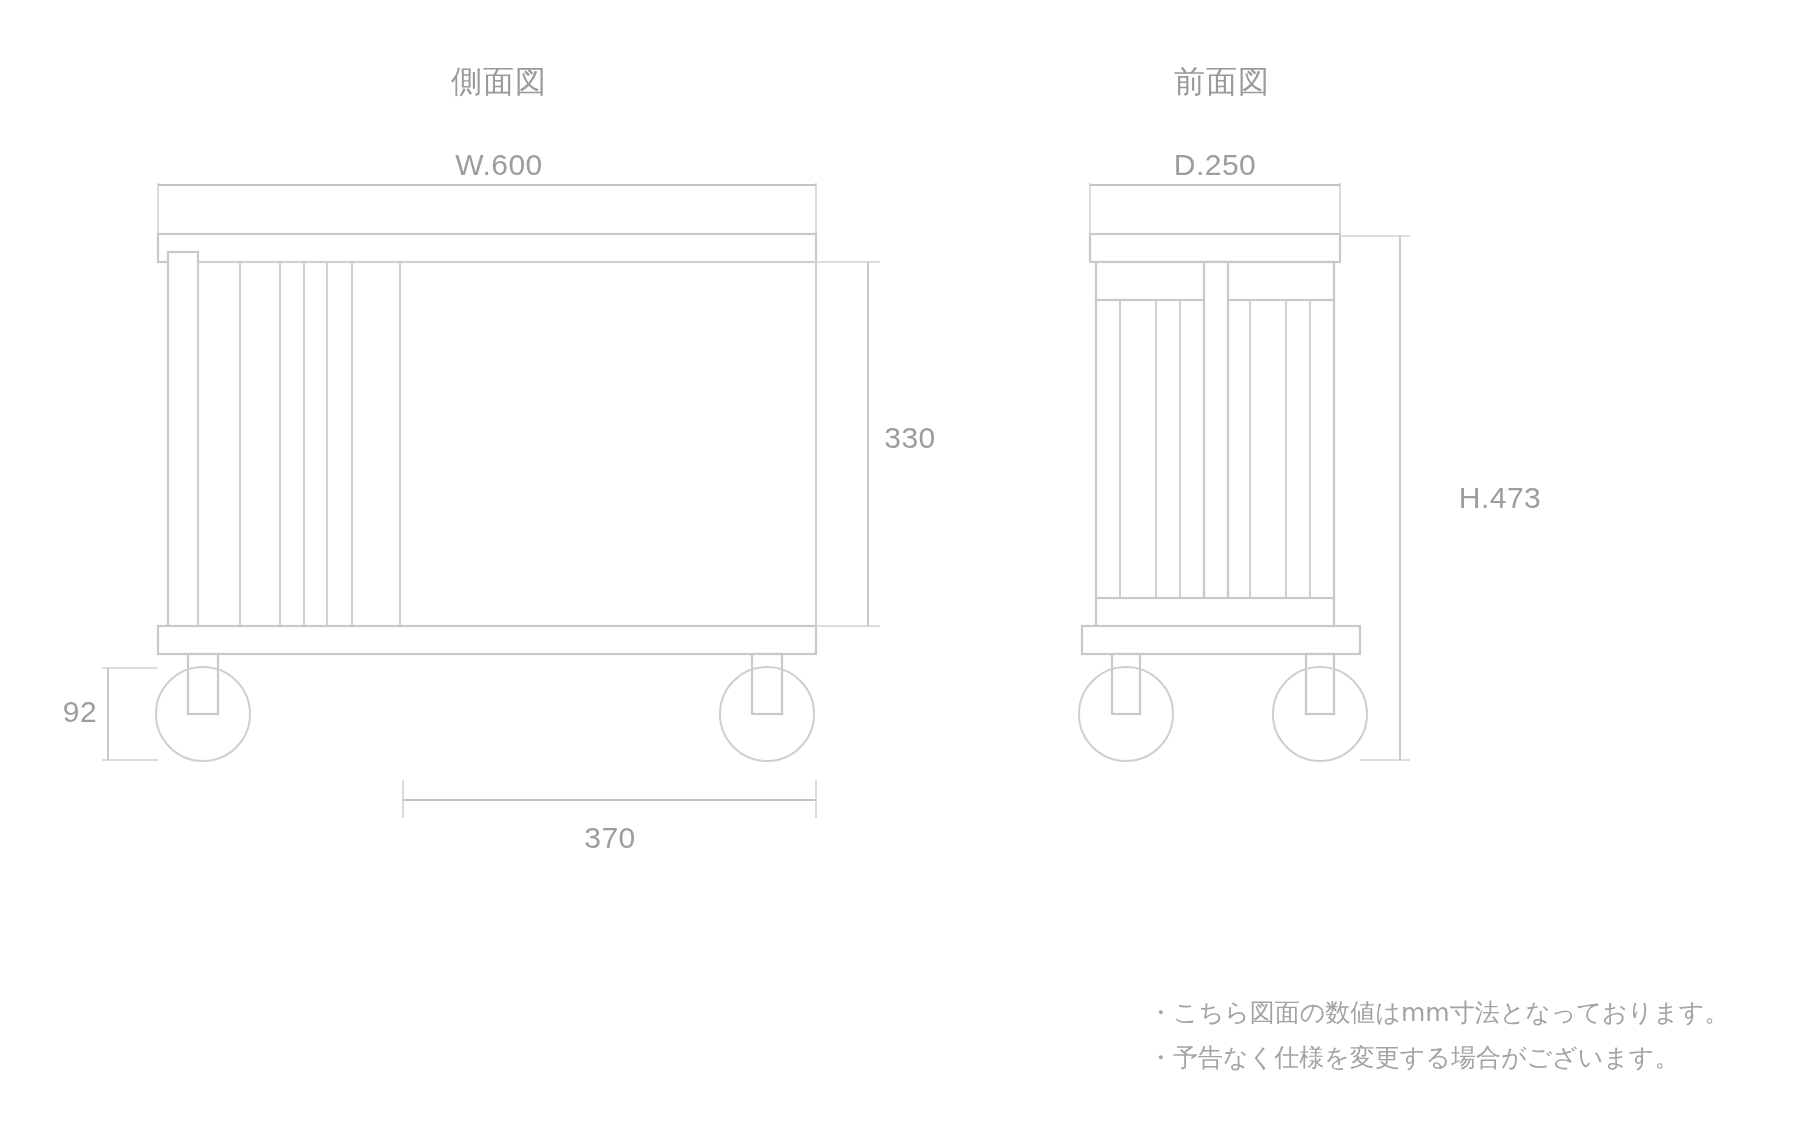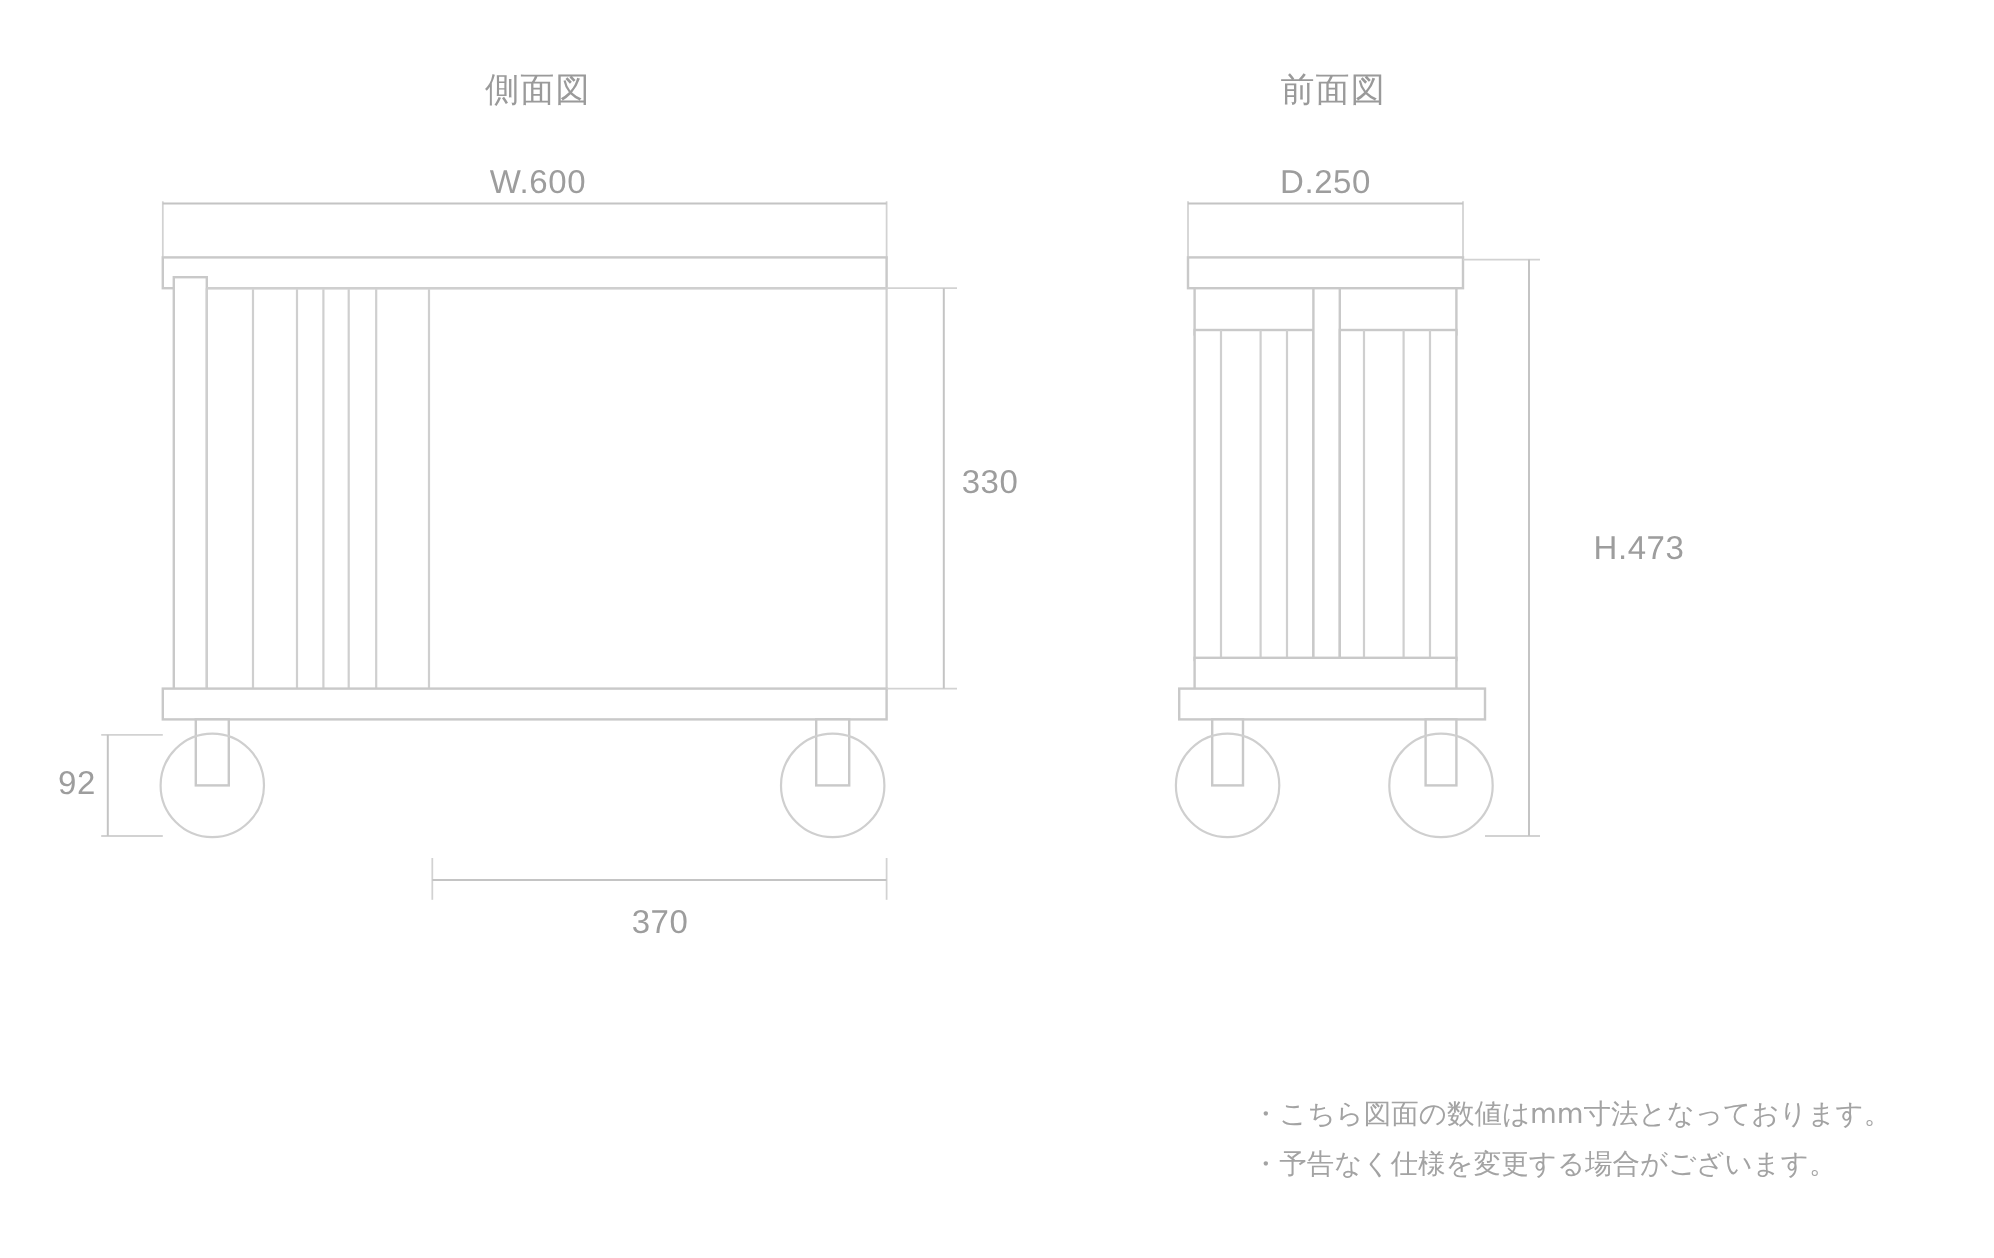--- a/index.html
+++ b/index.html
@@ -9,21 +9,21 @@
   }
   body {
     width: 1813px;
     height: 1144px;
     position: relative;
     font-family: "Liberation Sans", "DejaVu Sans", sans-serif;
     overflow: hidden;
   }
   #drawing-root {
     position: absolute;
-    left: 0;
+    left: 10px;
     top: 0;
     width: 1520px;
     height: 1144px;
     border-radius: 14px;
   }
   svg.sheet {
     display: block;
     width: 1813px;
     height: 1144px;
   }

